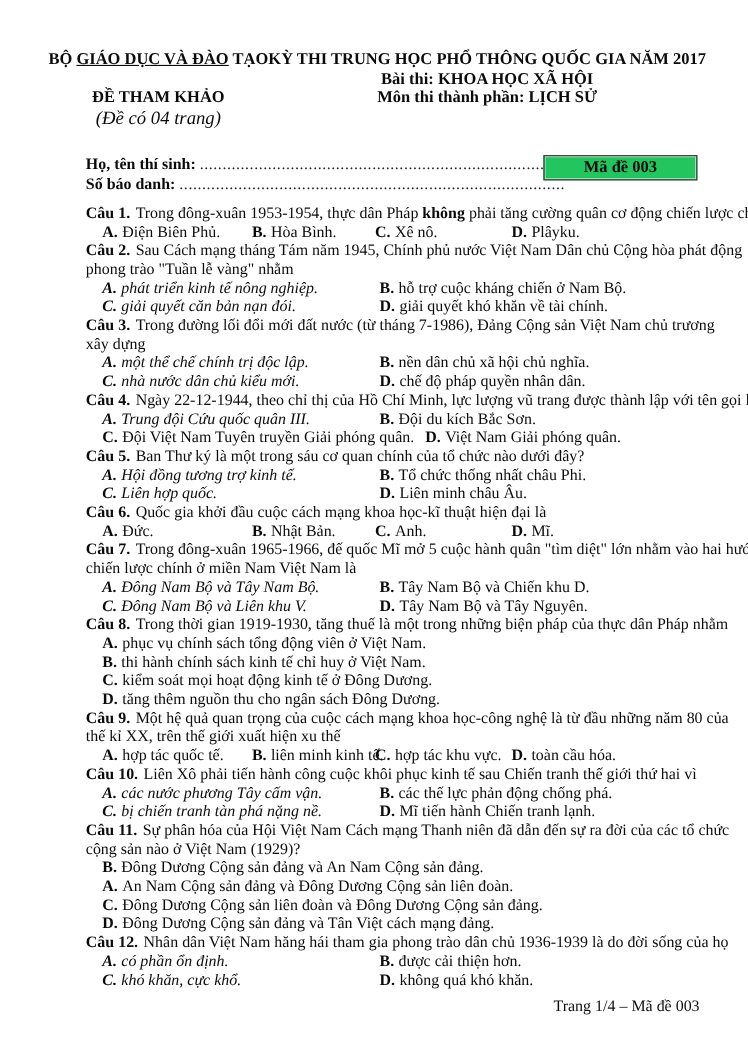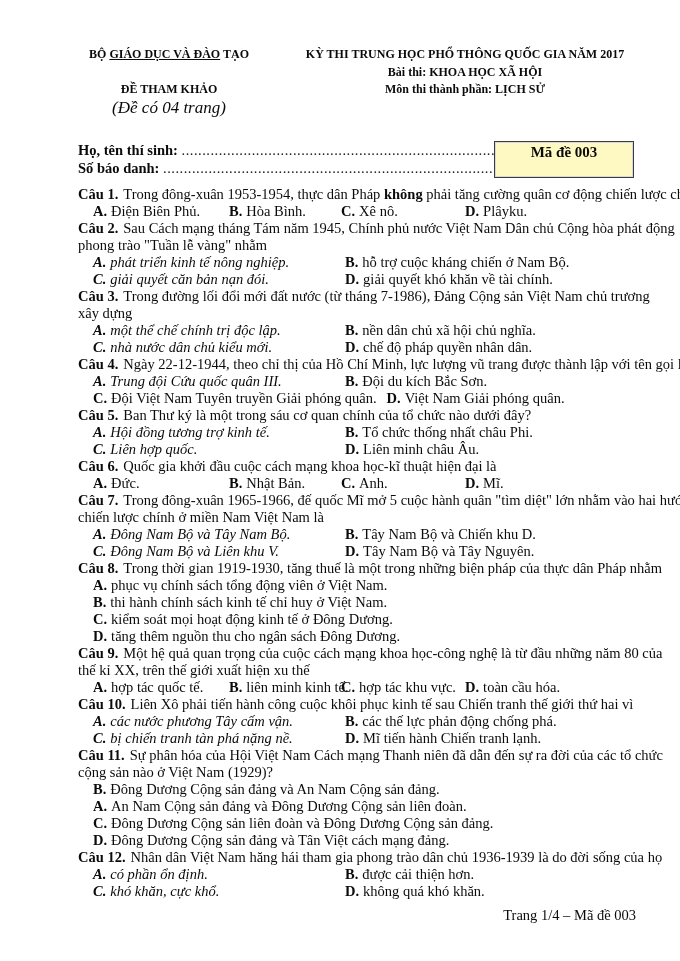--- a/index.html
+++ b/index.html
@@ -8,32 +8,32 @@
     width:680px; height:961px; background:#ffffff; color:#0b0b0b;
     padding:46px 44px 0 44px; position:relative; margin:0 auto;
     font-family:"Liberation Serif","DejaVu Serif",serif;
     font-size:14.5px; line-height:17px; overflow:hidden;
     box-shadow:0 0 2px #999;
   }
   
   .header { display:flex; width:100%; }
   .h-left { width:250px; text-align:center; }
   .h-right { flex:1; text-align:center; }
-  .h-bold { font-weight:bold; font-size:12px; line-height:17.5px; white-space:nowrap; }
+  .h-bold { font-weight:bold; font-size:15px; line-height:17.5px; white-space:nowrap; }
   .h-italic { font-style:italic; font-size:17px; line-height:17.5px; white-space:nowrap; }
   .h-gap { margin-top:17.5px; }
   .u { text-decoration:underline; }
   
   .student { margin-top:26px; margin-left:34px; position:relative; }
   .student .line { line-height:17.5px; }
   .dots { letter-spacing:0.5px; color:#222; }
   .code-box {
-    position:absolute; right:2px; top:-1px; width:140px; padding:2px 0 16px;
+    position:absolute; right:2px; top:-1px; width:140px; padding:2px 0 2px;
     border:1.5px solid #3c3c3c; box-shadow:inset 0 0 0 1px #d8d8d8;
-    text-align:center; font-weight:bold; font-size:15px; background:#fef9c3;
+    text-align:center; font-weight:bold; font-size:15px; background:#22c55e;
   }
   
   .content { margin-left:34px; margin-top:9px; }
   .line { white-space:nowrap; }
   .qnum { margin-right:5px; }
   .optrow { padding-left:15px; }
   .opt { display:inline-block; }
   .opt b { margin-right:4px; }
   .row4 .opt:nth-child(1){ width:136px; }
   .row4 .opt:nth-child(2){ width:112px; }

